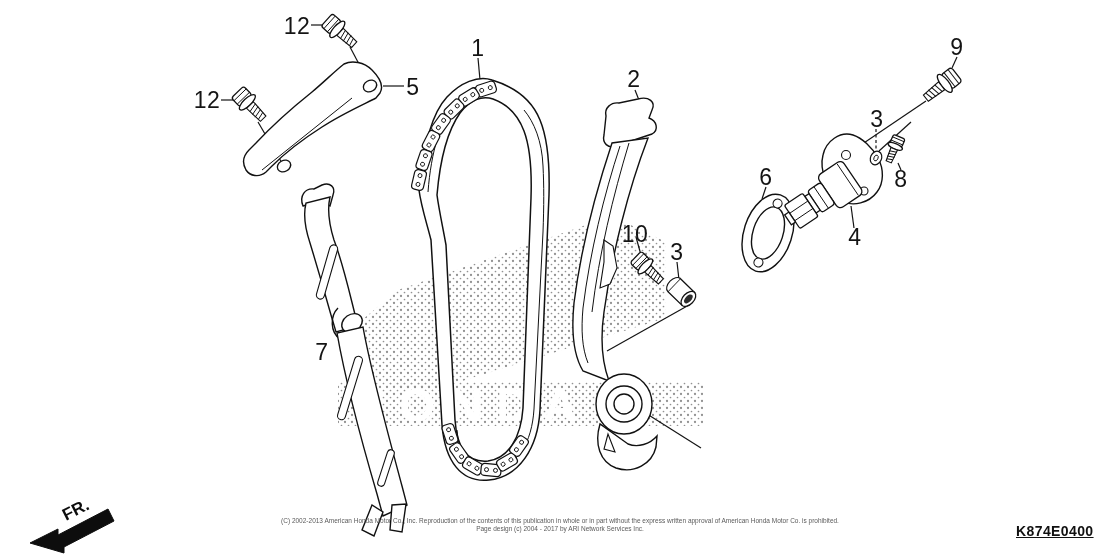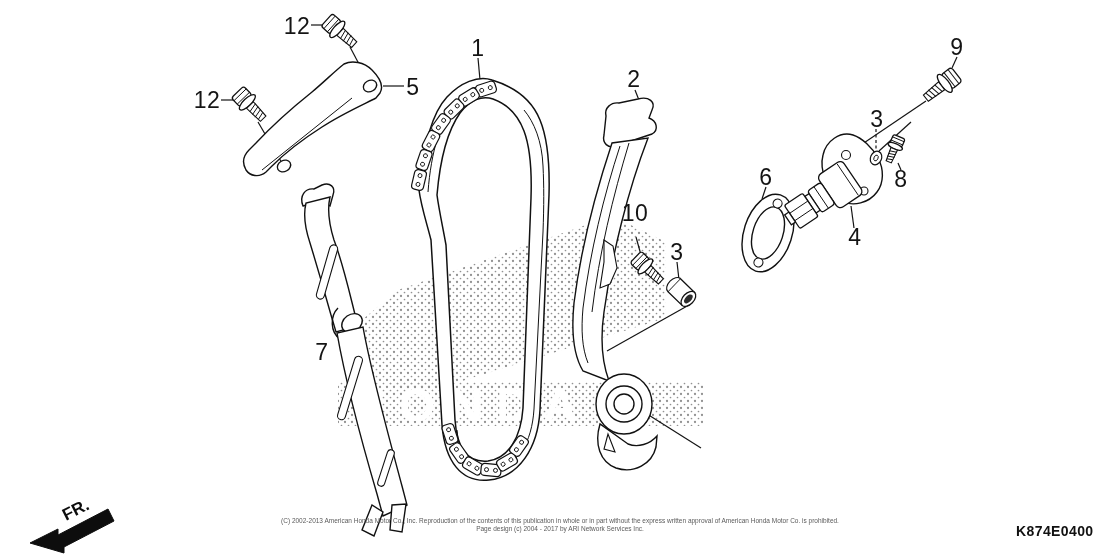--- a/index.html
+++ b/index.html
@@ -2,21 +2,21 @@
 <html><head>
 <meta charset="utf-8">
 <style>
   html,body{margin:0;padding:0;background:#fff;}
   .stage{position:relative;width:1120px;height:560px;background:#ffffff;overflow:hidden;
          font-family:"Liberation Sans",sans-serif;}
   .art{position:absolute;left:0;top:0;}
   .callout{position:absolute;transform:translate(-50%,-50%);font-size:23px;color:#141414;
            letter-spacing:0.5px;white-space:nowrap;}
   .code{position:absolute;left:1016px;top:523px;font-size:14px;font-weight:bold;color:#111;
-        letter-spacing:0.4px;}
+        letter-spacing:0.4px;text-decoration:underline;}
   .footer{position:absolute;left:0;top:517px;width:1120px;text-align:center;color:#5a5a5a;
           font-size:6.5px;line-height:8px;}
   svg *{vector-effect:non-scaling-stroke;}
 </style>
 </head>
 <body>
 
 <div class="stage">
 
   <svg class="art" width="1120" height="560" viewBox="0 0 1120 560">
@@ -193,21 +193,21 @@
   <span class="callout" style="left:297px;top:26px">12</span>
   <span class="callout" style="left:207px;top:100px">12</span>
   <span class="callout" style="left:413px;top:87px">5</span>
   <span class="callout" style="left:478px;top:48px">1</span>
   <span class="callout" style="left:634px;top:79px">2</span>
   <span class="callout" style="left:957px;top:47px">9</span>
   <span class="callout" style="left:877px;top:119px">3</span>
   <span class="callout" style="left:901px;top:179px">8</span>
   <span class="callout" style="left:766px;top:177px">6</span>
   <span class="callout" style="left:855px;top:237px">4</span>
-  <span class="callout" style="left:635px;top:213px">10</span>
+  <span class="callout" style="left:635px;top:234px">10</span>
   <span class="callout" style="left:677px;top:252px">3</span>
   <span class="callout" style="left:322px;top:352px">7</span>
 
   <div class="footer">
     <div>(C) 2002-2013 American Honda Motor Co., Inc. Reproduction of the contents of this publication in whole or in part without the express written approval of American Honda Motor Co. is prohibited.</div>
     <div>Page design (c) 2004 - 2017 by ARI Network Services Inc.</div>
   </div>
   <div class="code">K874E0400</div>
 
 </div>

